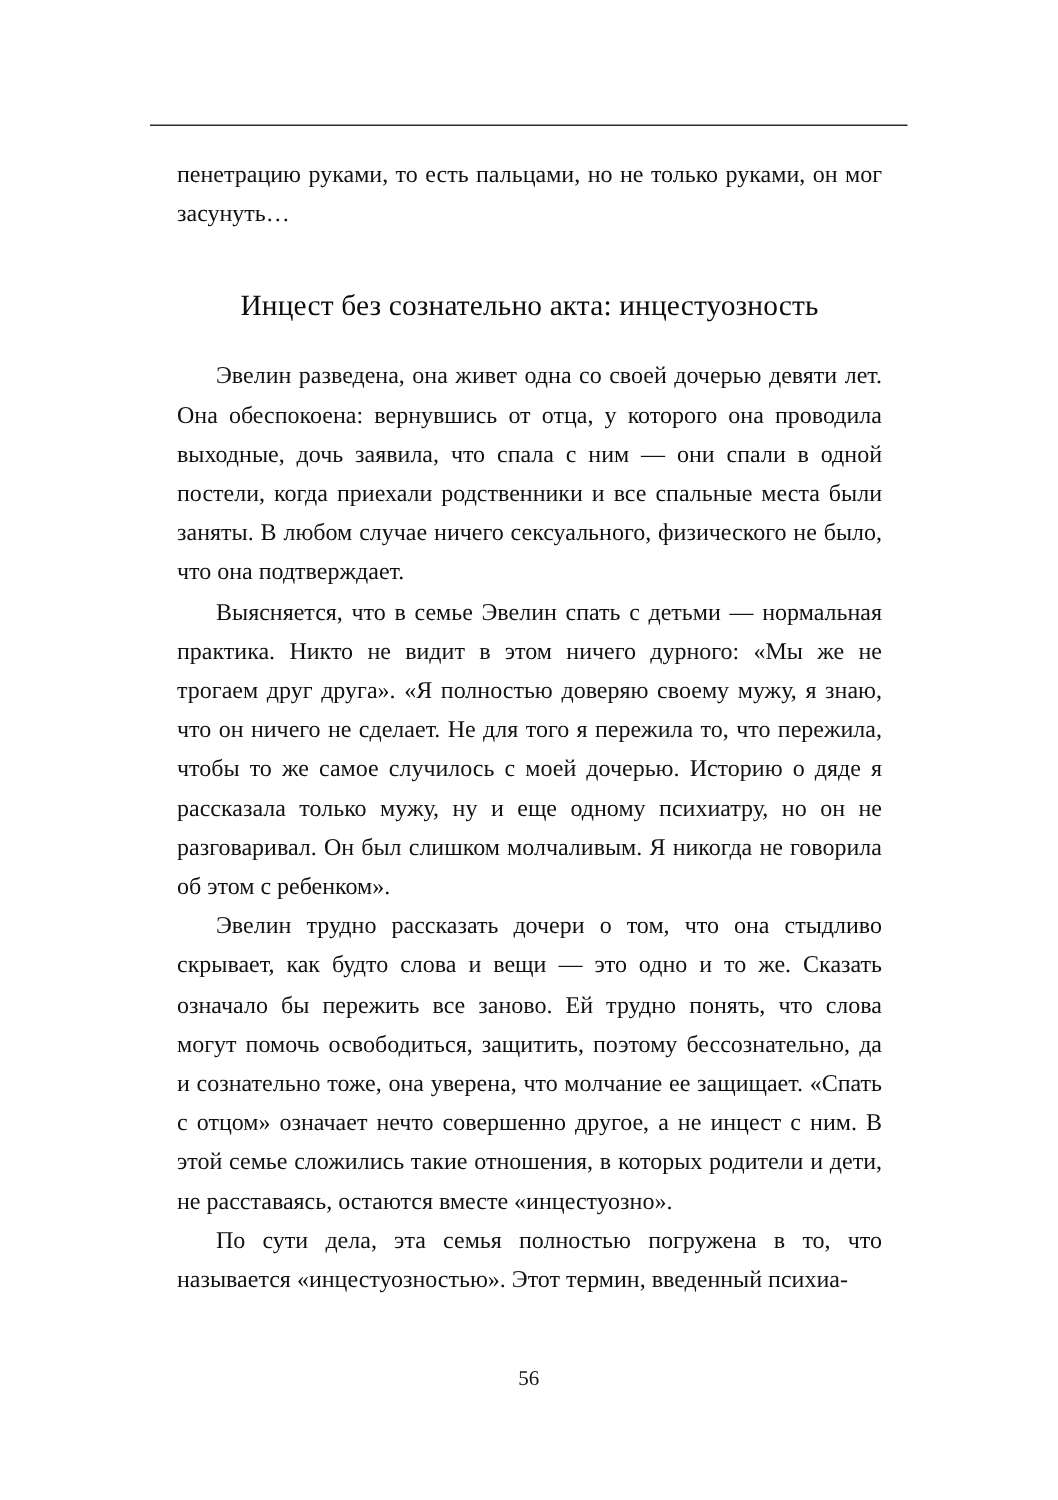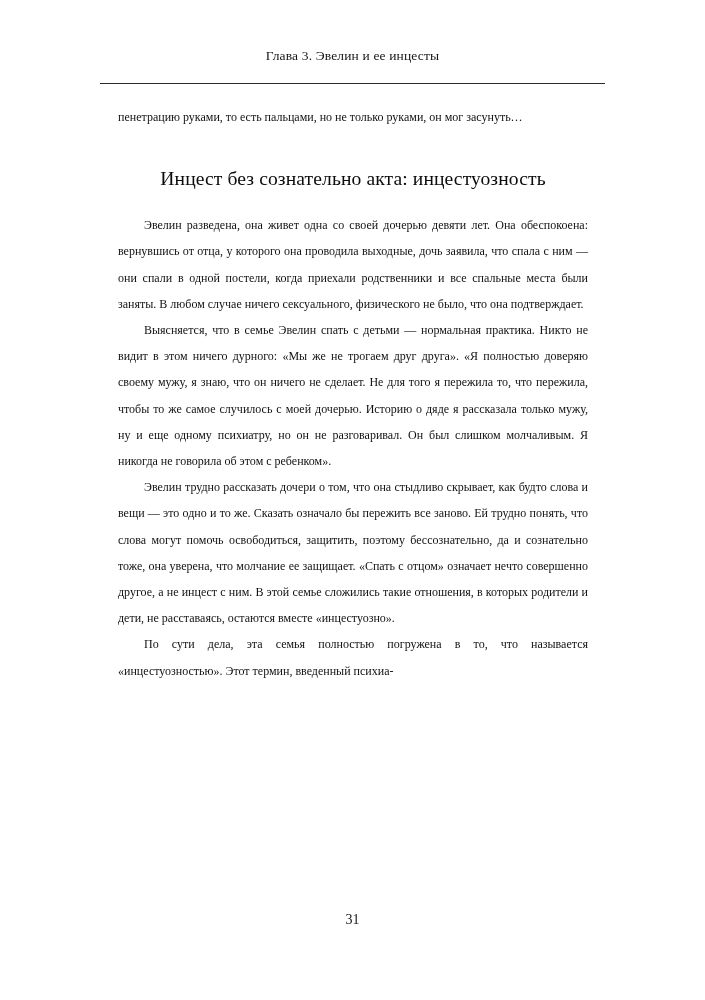--- a/index.html
+++ b/index.html
@@ -43,21 +43,21 @@
     background: #2a2a2a;
   }
   .body-col {
     position: absolute;
     left: 118px;
     top: 104px;
     width: 470px;
   }
   p.para {
     margin: 0;
-    font-size: 12px;
+    font-size: 16px;
     line-height: 26.2px;
     text-align: justify;
     text-indent: 0;
     hyphens: none;
     color: #111111;
   }
   p.indent {
     text-indent: 26px;
   }
   .section-heading {
@@ -77,31 +77,30 @@
     text-align: center;
     font-size: 14px;
     color: #151515;
   }
 </style>
 </head>
 <body>
 
 <div class="page">
 
-  <div class="running-head">Глава 3. Эвелин и ее инцесты</div>
   <div class="head-rule"></div>
 
   <div class="body-col">
 
     <p class="para">пенетрацию руками, то есть пальцами, но не только руками, он мог засунуть…</p>
 
     <h2 class="section-heading">Инцест без сознательно акта: инцестуозность</h2>
 
     <p class="para indent">Эвелин разведена, она живет одна со своей дочерью девяти лет. Она обеспокоена: вернувшись от отца, у которого она проводила выходные, дочь заявила, что спала с ним — они спали в одной постели, когда приехали родственники и все спальные места были заняты. В любом случае ничего сексуального, физического не было, что она подтверждает.</p>
     <p class="para indent">Выясняется, что в семье Эвелин спать с детьми — нормальная практика. Никто не видит в этом ничего дурного: «Мы же не трогаем друг друга». «Я полностью доверяю своему мужу, я знаю, что он ничего не сделает. Не для того я пережила то, что пережила, чтобы то же самое случилось с моей дочерью. Историю о дяде я рассказала только мужу, ну и еще одному психиатру, но он не разговаривал. Он был слишком молчаливым. Я никогда не говорила об этом с ребенком».</p>
     <p class="para indent">Эвелин трудно рассказать дочери о том, что она стыдливо скрывает, как будто слова и вещи — это одно и то же. Сказать означало бы пережить все заново. Ей трудно понять, что слова могут помочь освободиться, защитить, поэтому бессознательно, да и сознательно тоже, она уверена, что молчание ее защищает. «Спать с отцом» означает нечто совершенно другое, а не инцест с ним. В этой семье сложились такие отношения, в которых родители и дети, не расставаясь, остаются вместе «инцестуозно».</p>
     <p class="para indent">По сути дела, эта семья полностью погружена в то, что называется «инцестуозностью». Этот термин, введенный психиа-</p>
 
   </div>
 
-  <div class="folio">31</div>
+  <div class="folio">56</div>
 
 </div>
 
 </body></html>

